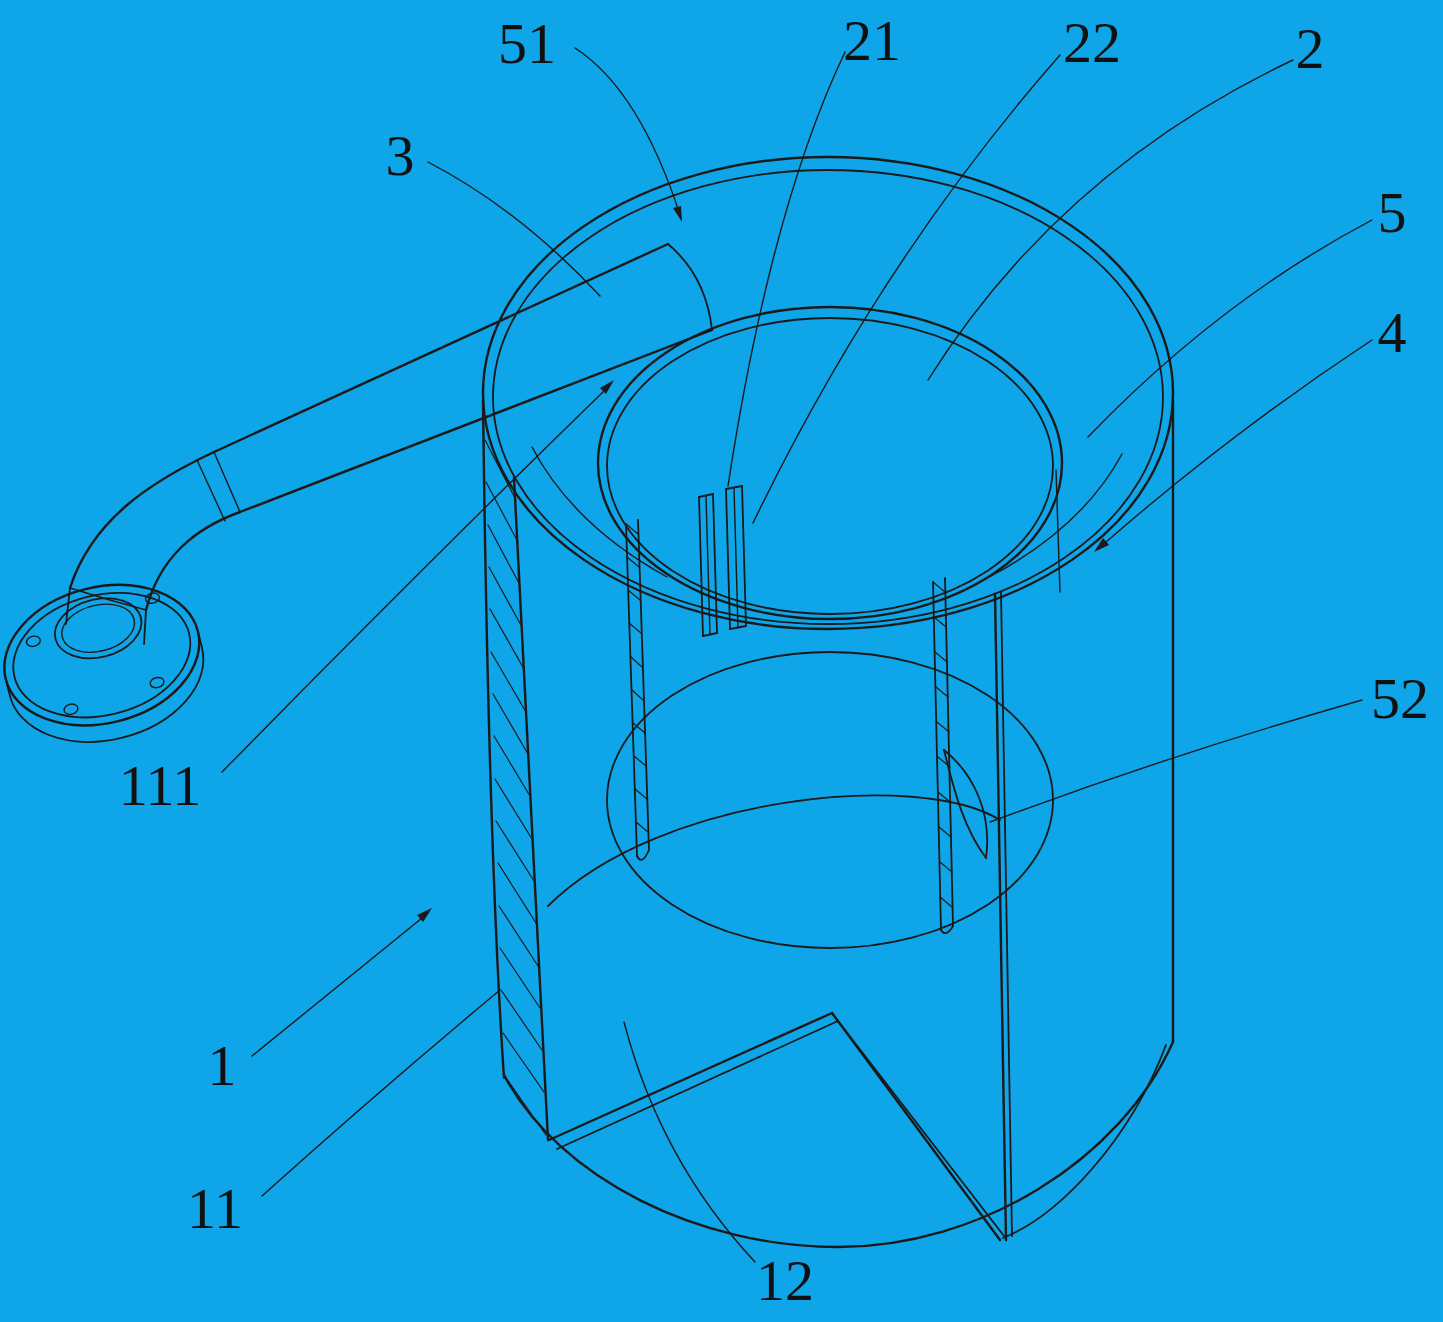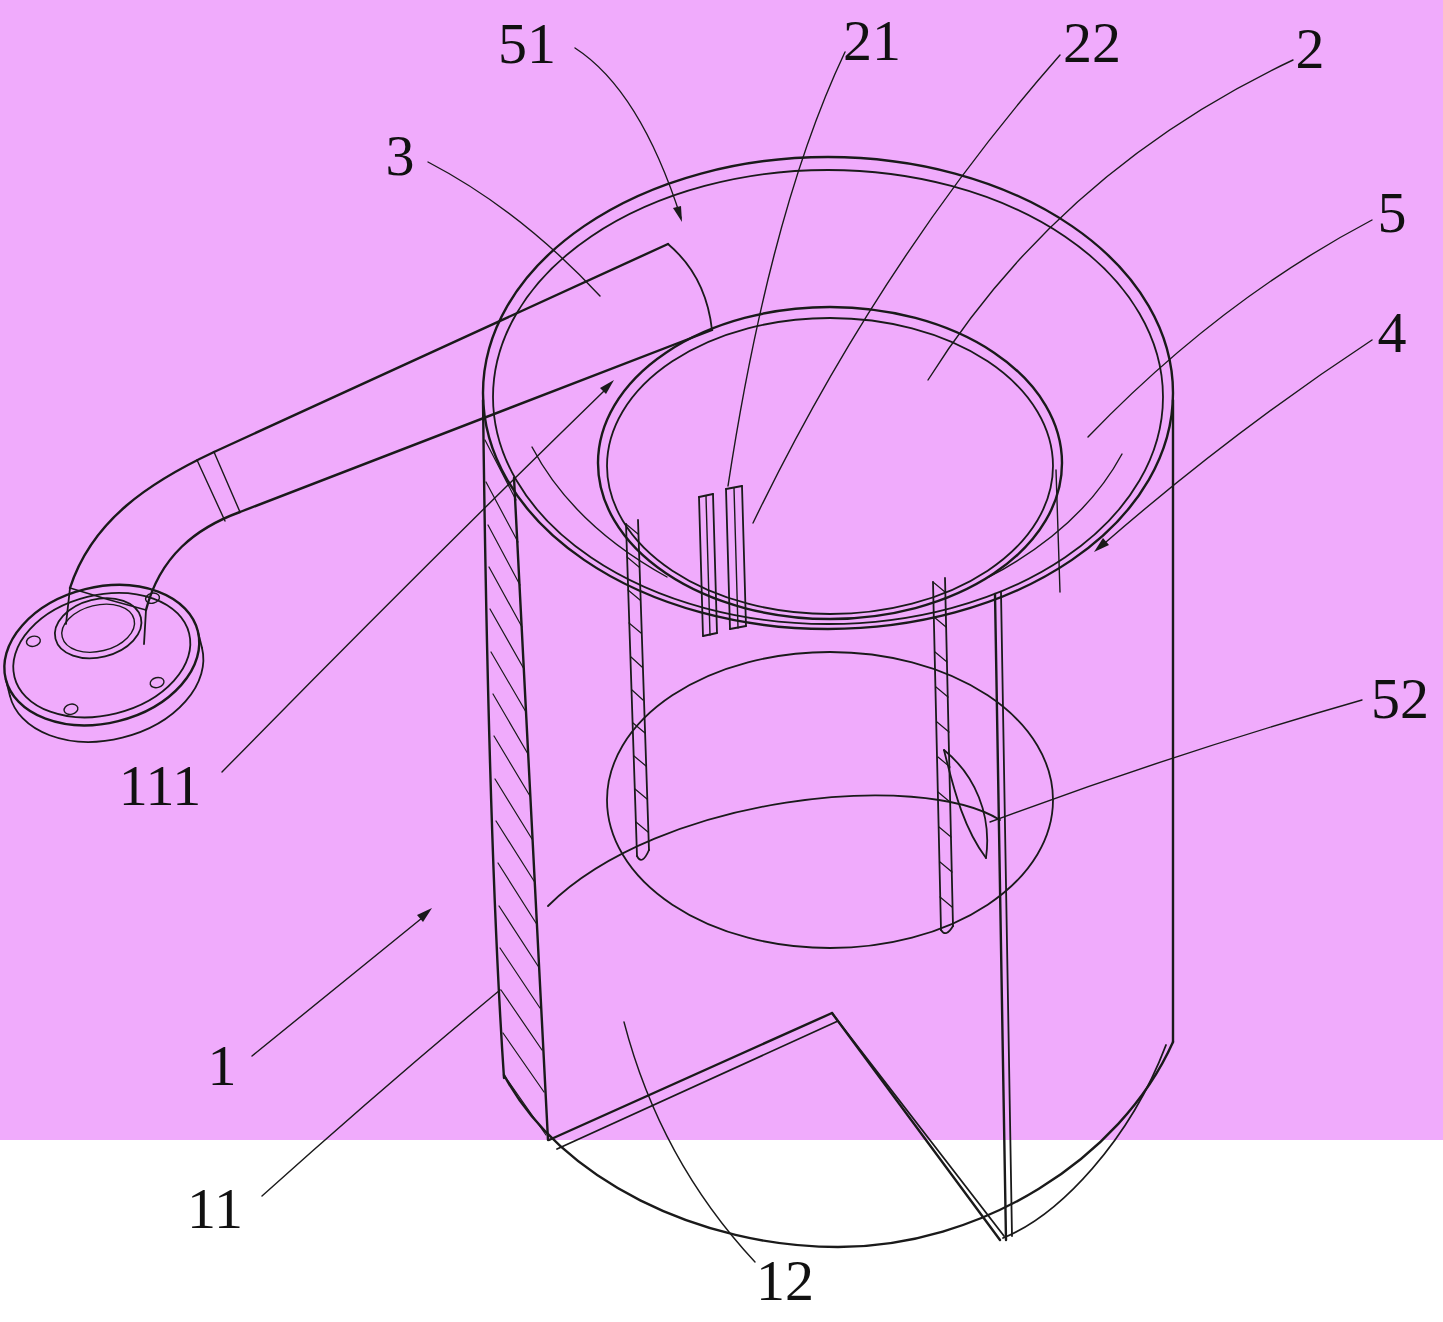--- a/index.html
+++ b/index.html
@@ -7,22 +7,22 @@
     padding: 0;
     background: #ffffff;
     width: 1443px;
     height: 1322px;
     overflow: hidden;
     font-family: "Liberation Serif", serif;
   }
   #figure-wrap {
     position: relative;
     width: 1443px;
-    height: 1140px;
-    background: #f0abfc;
+    height: 1322px;
+    background: #0ea5e9;
     text-align: right;
   }
   svg { display: block; }
   .outline  { fill: none; stroke: #1a1a1a; stroke-width: 2.4; stroke-linecap: round; }
   .outline2 { fill: none; stroke: #1a1a1a; stroke-width: 1.8; stroke-linecap: round; }
   .thin     { fill: none; stroke: #1a1a1a; stroke-width: 1.4; stroke-linecap: round; }
   .hatch    { fill: none; stroke: #1a1a1a; stroke-width: 1.2; stroke-linecap: round; }
   .leader   { fill: none; stroke: #1a1a1a; stroke-width: 1.4; stroke-linecap: round; }
   .arrow    { fill: #1a1a1a; stroke: none; }
   .ref-label {

